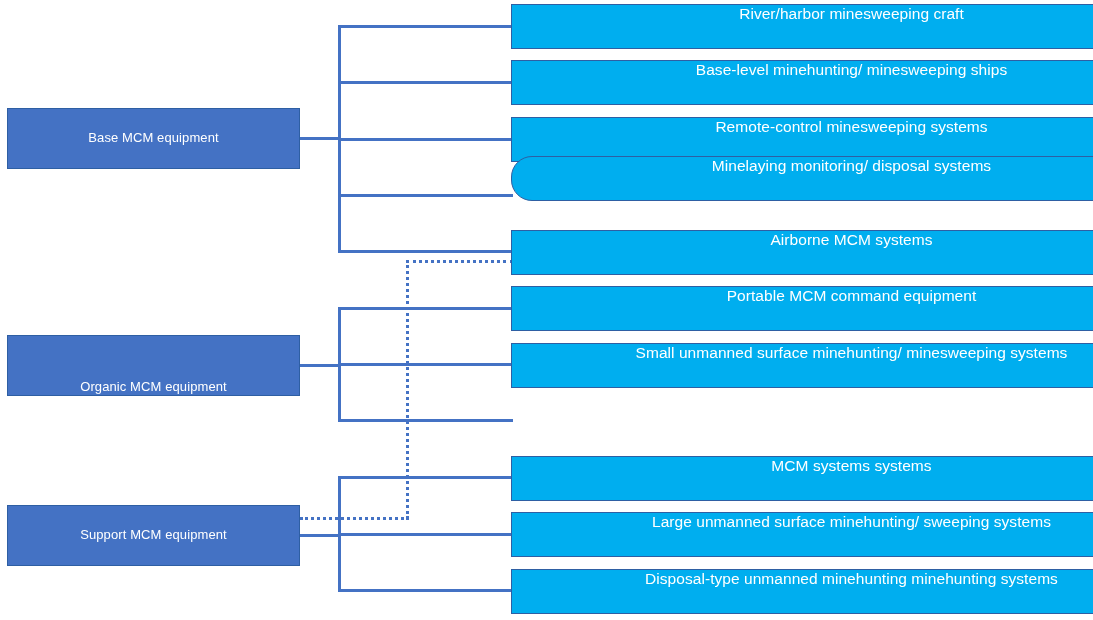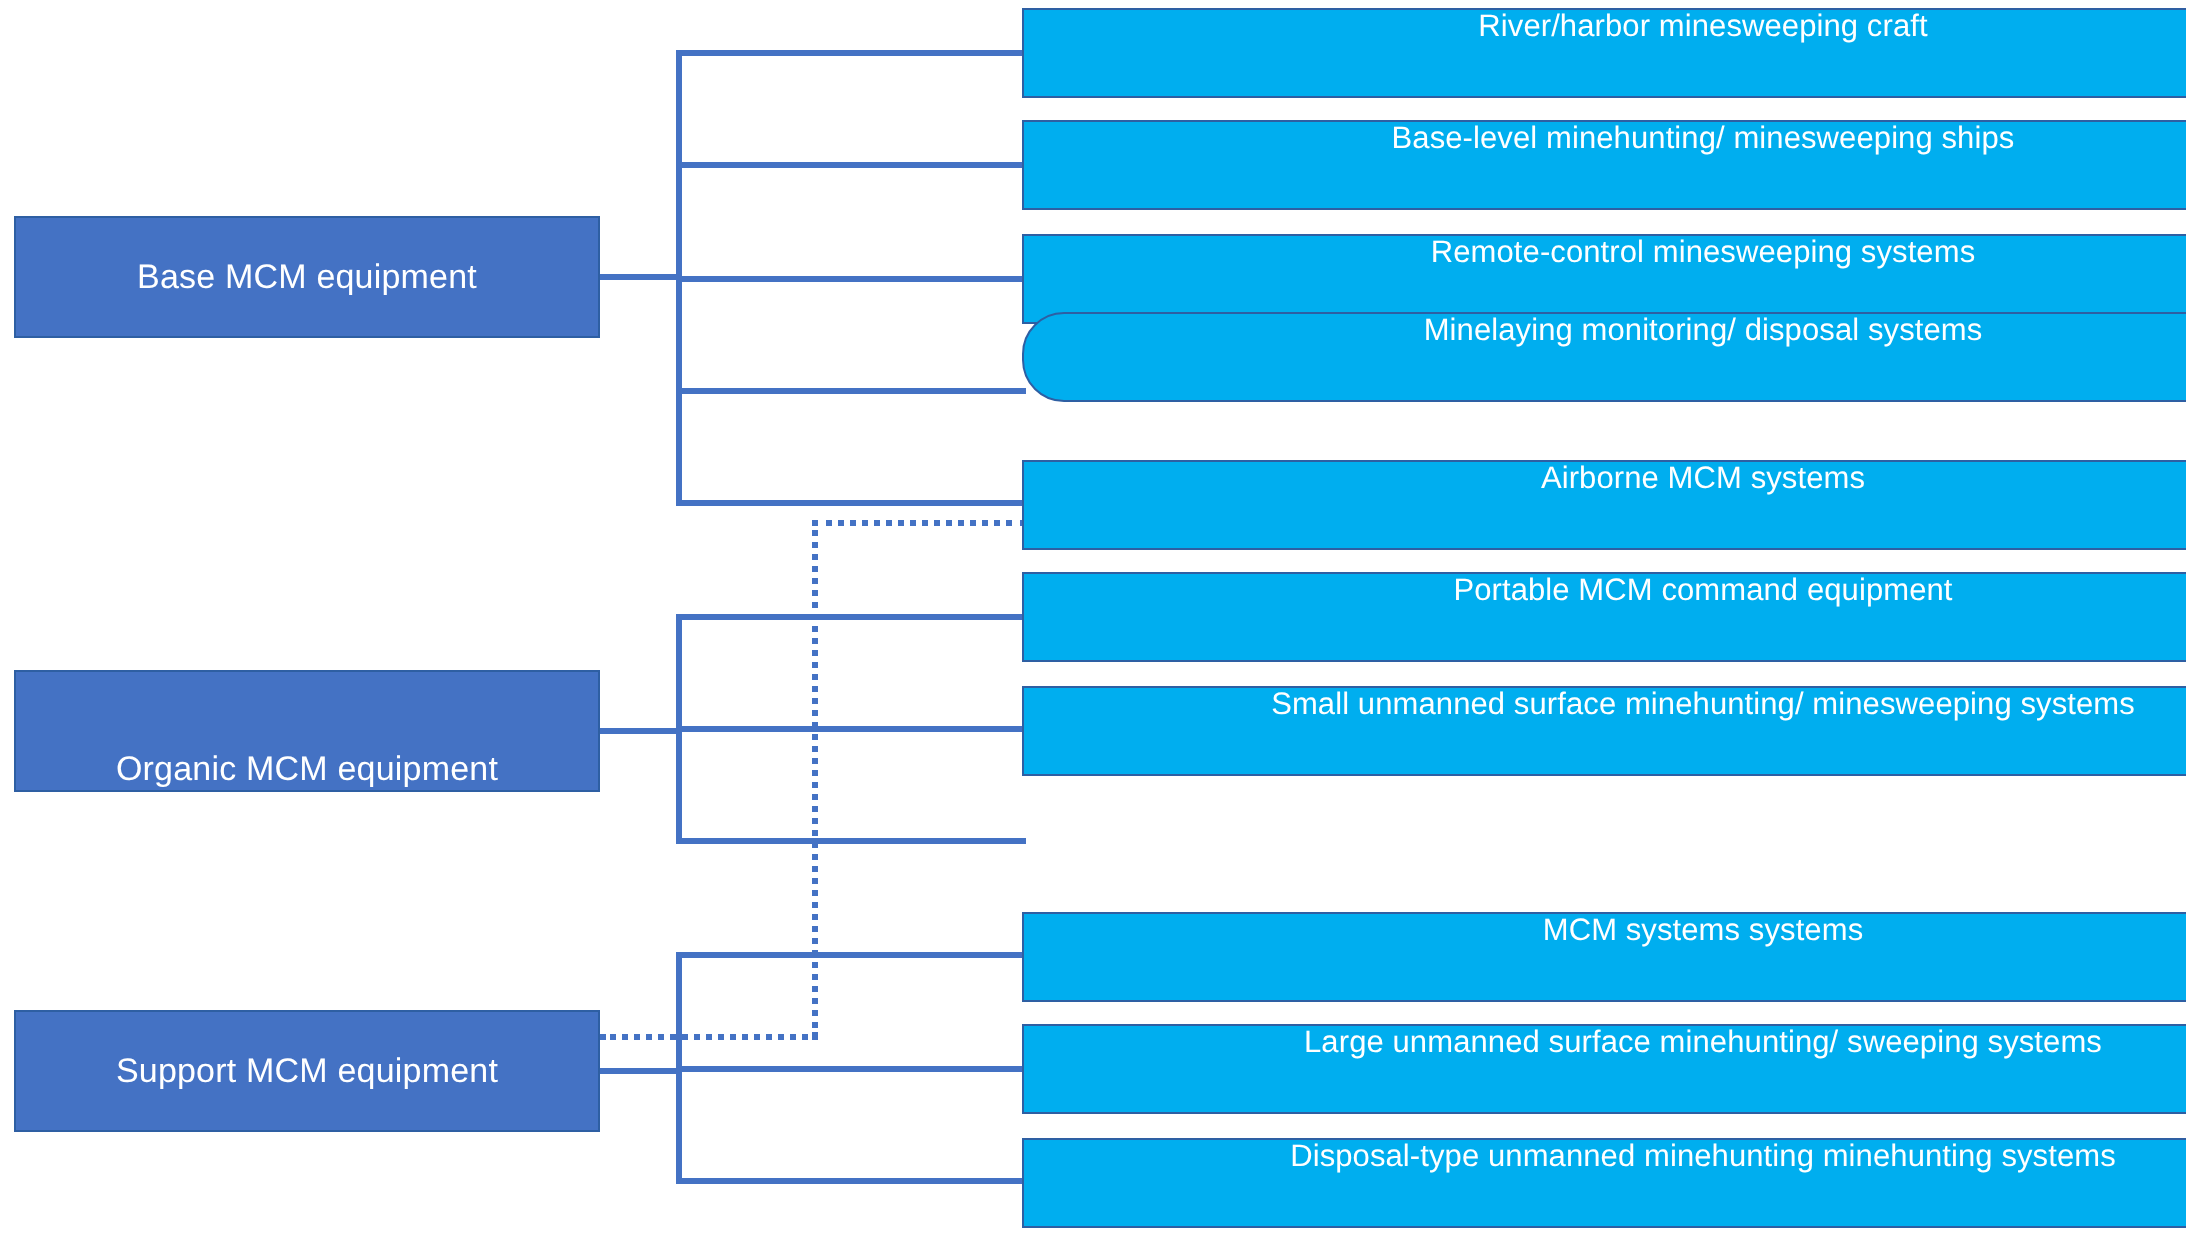--- a/index.html
+++ b/index.html
@@ -23,21 +23,21 @@
     left: 7px;
     width: 293px;
     height: 61px;
     background: #4472C4;
     border: 1px solid #2E5FA3;
     box-sizing: border-box;
     display: flex;
     align-items: center;
     justify-content: center;
     color: #ffffff;
-    font-size: 17px;
+    font-size: 13px;
     letter-spacing: 0.1px;
     text-align: center;
     line-height: 1.15;
   }
   
   .item-box {
     position: absolute;
     left: 511px;
     width: 681px;
     height: 45px;

